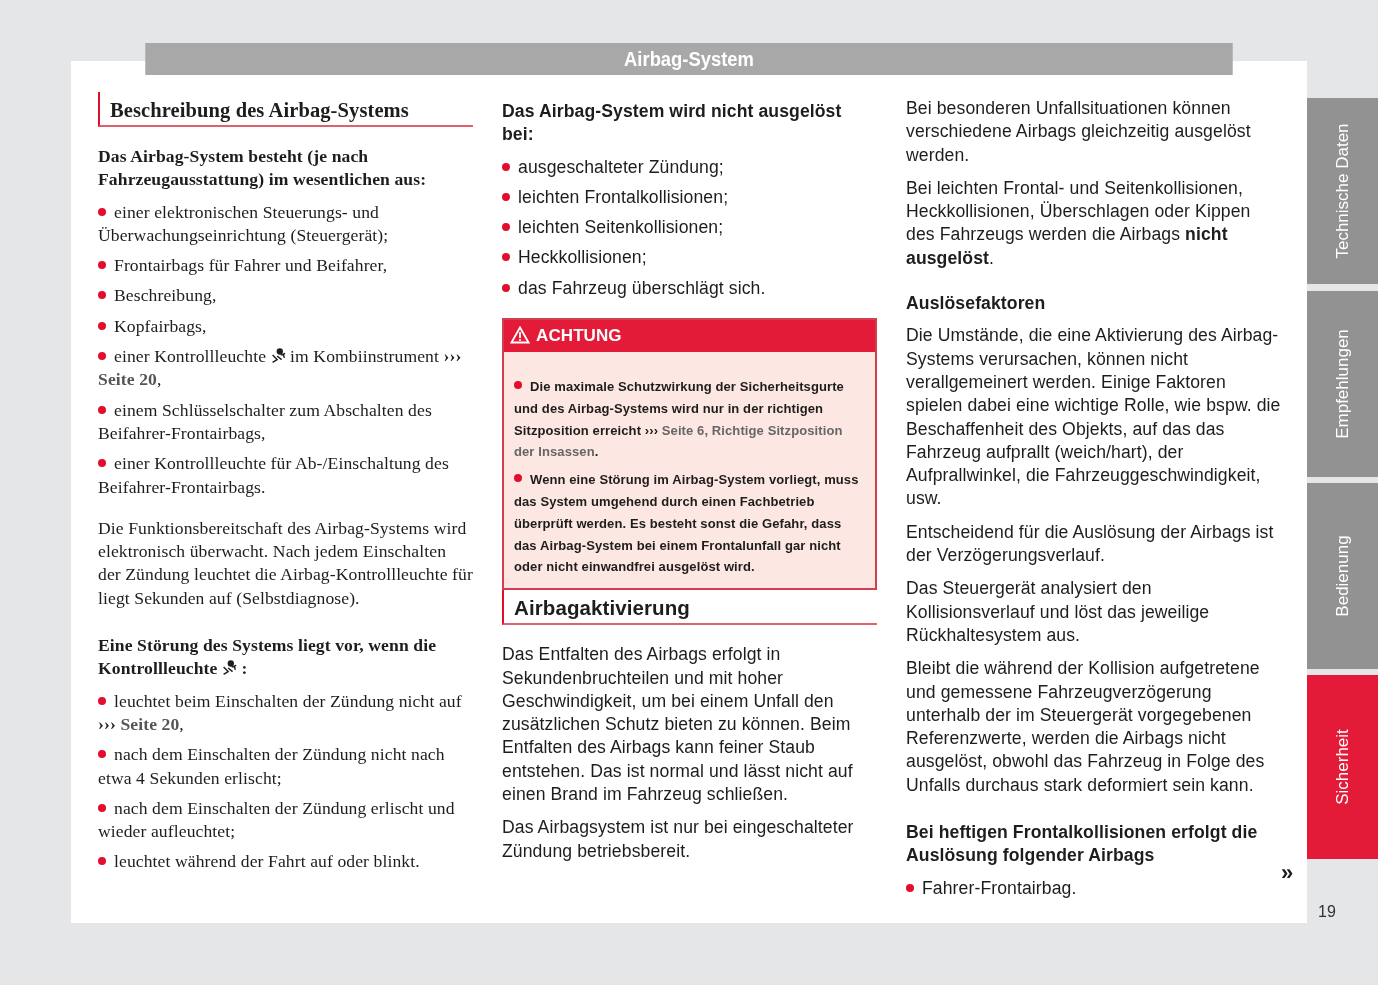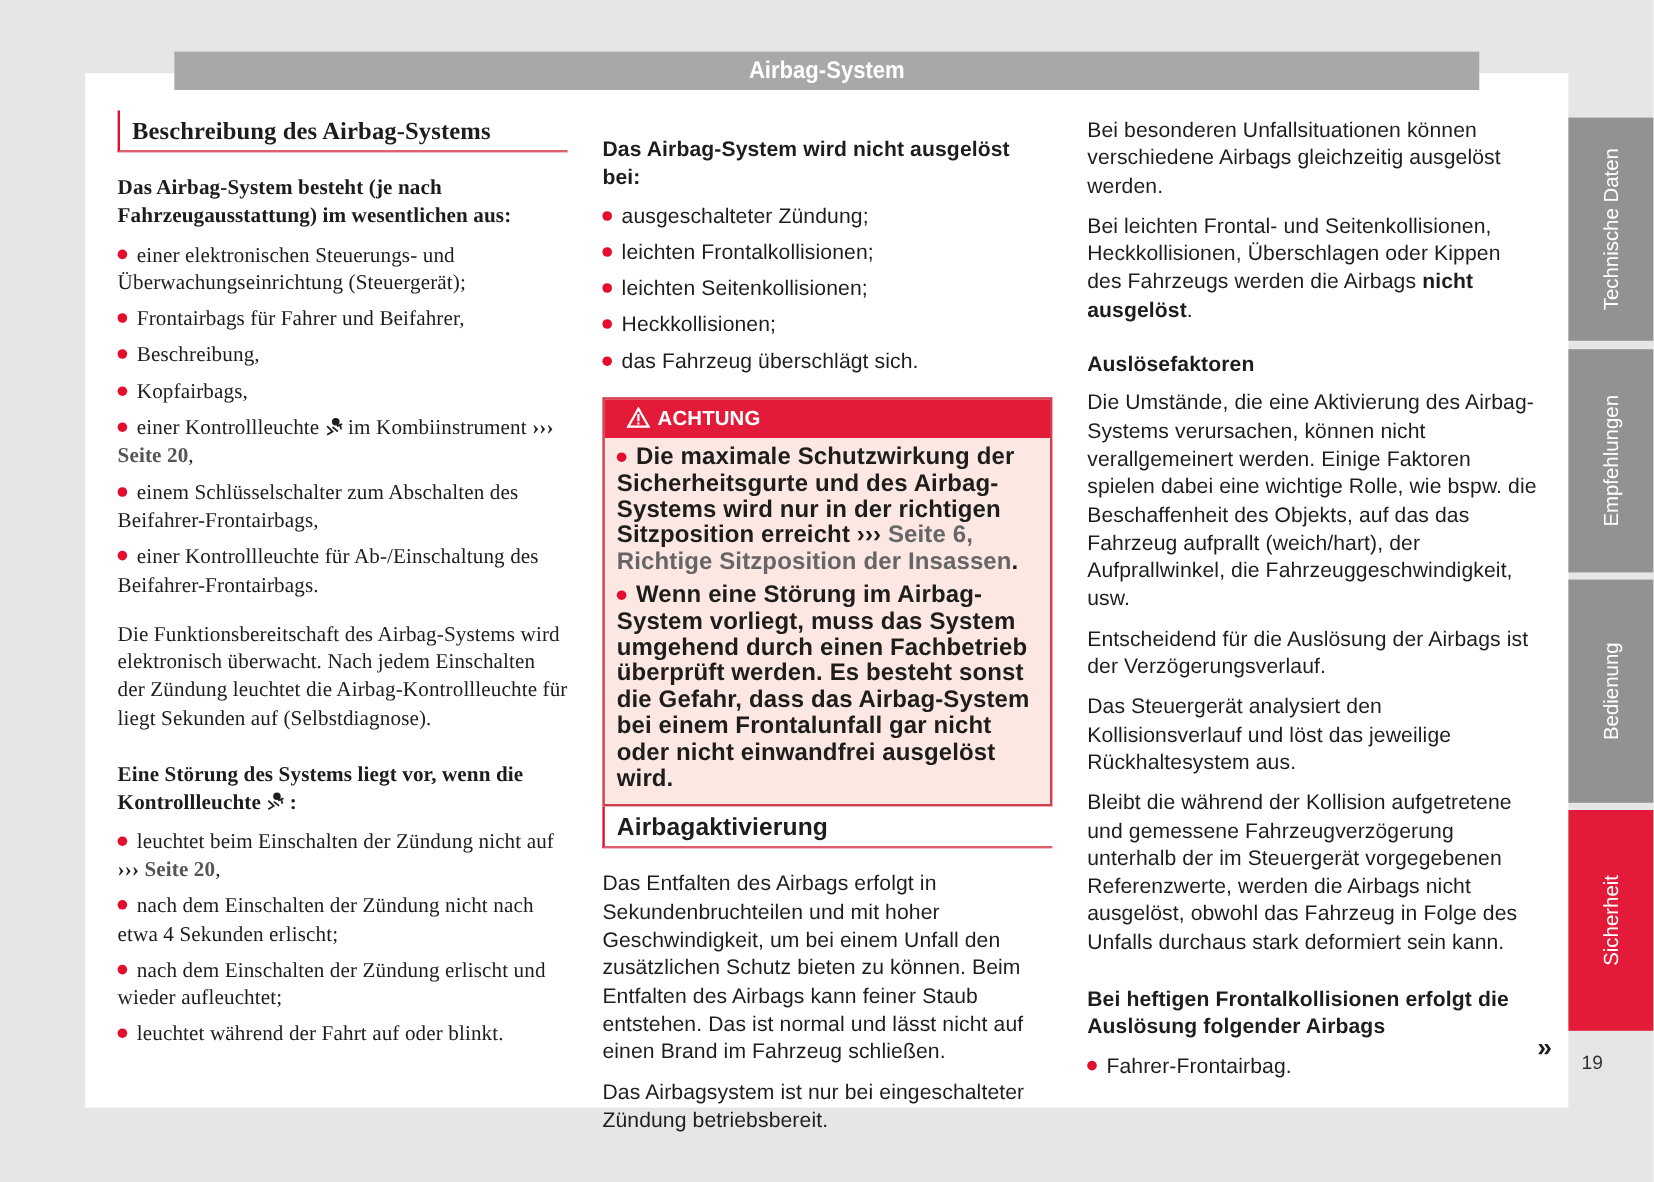--- a/index.html
+++ b/index.html
@@ -82,27 +82,27 @@
     background: #fde7e3;
     margin-top: 18px;
   }
   .warn-head {
     background: #e31b38;
     color: #ffffff;
     font-weight: bold;
     font-size: 17px;
     height: 32px;
     line-height: 32px;
-    padding-left: 18px;
+    padding-left: 6px;
   }
   .warn-head svg { vertical-align: -3px; margin-right: 6px; }
   .warn-body {
-    padding: 6px 10px 4px 10px;
-    font-weight: bold;
-    font-size: 20px;
+    padding: 24px 10px 4px 10px;
+    font-weight: bold;
+    font-size: 13px;
     line-height: 21.8px;
   }
   .warn-body p { margin-bottom: 6px; }
   .warn-body .xref { color: #666666; }
 
   .side-tab {
     position: absolute;
     left: 1307px;
     width: 71px;
     background: #929292;
@@ -112,21 +112,21 @@
   }
   .side-tab span {
     position: absolute;
     left: 50%; top: 50%;
     transform: translate(-50%, -50%) rotate(-90deg);
     white-space: nowrap;
   }
   .side-tab.active { background: #e31b38; }
   .page-number {
     position: absolute;
-    left: 1318px; top: 878px;
+    left: 1318px; top: 903px;
     font-family: "Liberation Sans", sans-serif;
     font-size: 16px;
     color: #333;
   }
   .continue-mark {
     position: absolute;
     left: 1281px; top: 860px;
     font-weight: bold;
     font-size: 22px;
     font-family: "Liberation Sans", sans-serif;
@@ -161,21 +161,21 @@
       </svg><span>:</span></div>
   <ul class="bullets">
     <li><span class="dot"></span><span>leuchtet beim Einschalten der Zündung nicht auf</span> <a class="xref"><span class="arrows">›››</span> <span>Seite 20</span></a><span>,</span></li>
     <li><span class="dot"></span><span>nach dem Einschalten der Zündung nicht nach etwa 4 Sekunden erlischt;</span></li>
     <li><span class="dot"></span><span>nach dem Einschalten der Zündung erlischt und wieder aufleuchtet;</span></li>
     <li><span class="dot"></span><span>leuchtet während der Fahrt auf oder blinkt.</span></li>
   </ul>
 </div>
 
 <div class="col col2">
-  <div class="subhead" style="margin-top:21px;">Das Airbag-System wird nicht ausgelöst bei:</div>
+  <div class="subhead" style="margin-top:8px;">Das Airbag-System wird nicht ausgelöst bei:</div>
   <ul class="bullets">
     <li><span class="dot"></span><span>ausgeschalteter Zündung;</span></li>
     <li><span class="dot"></span><span>leichten Frontalkollisionen;</span></li>
     <li><span class="dot"></span><span>leichten Seitenkollisionen;</span></li>
     <li><span class="dot"></span><span>Heckkollisionen;</span></li>
     <li><span class="dot"></span><span>das Fahrzeug überschlägt sich.</span></li>
   </ul>
   <div class="warn-box">
     <div class="warn-head">
       <svg width="20" height="18" viewBox="0 0 20 18">

